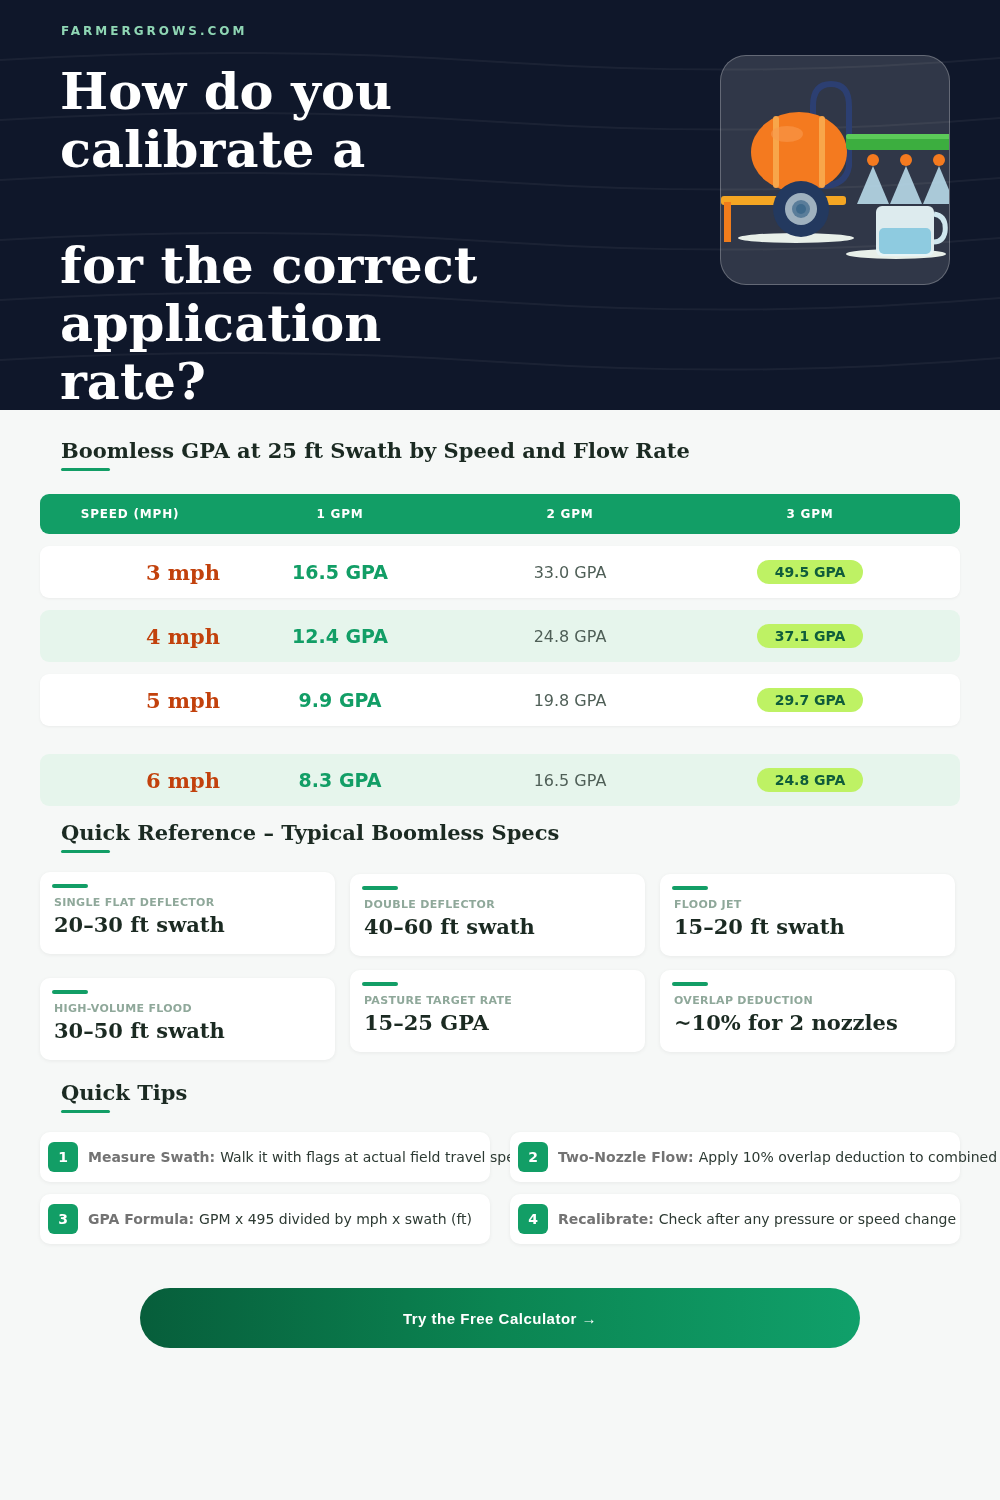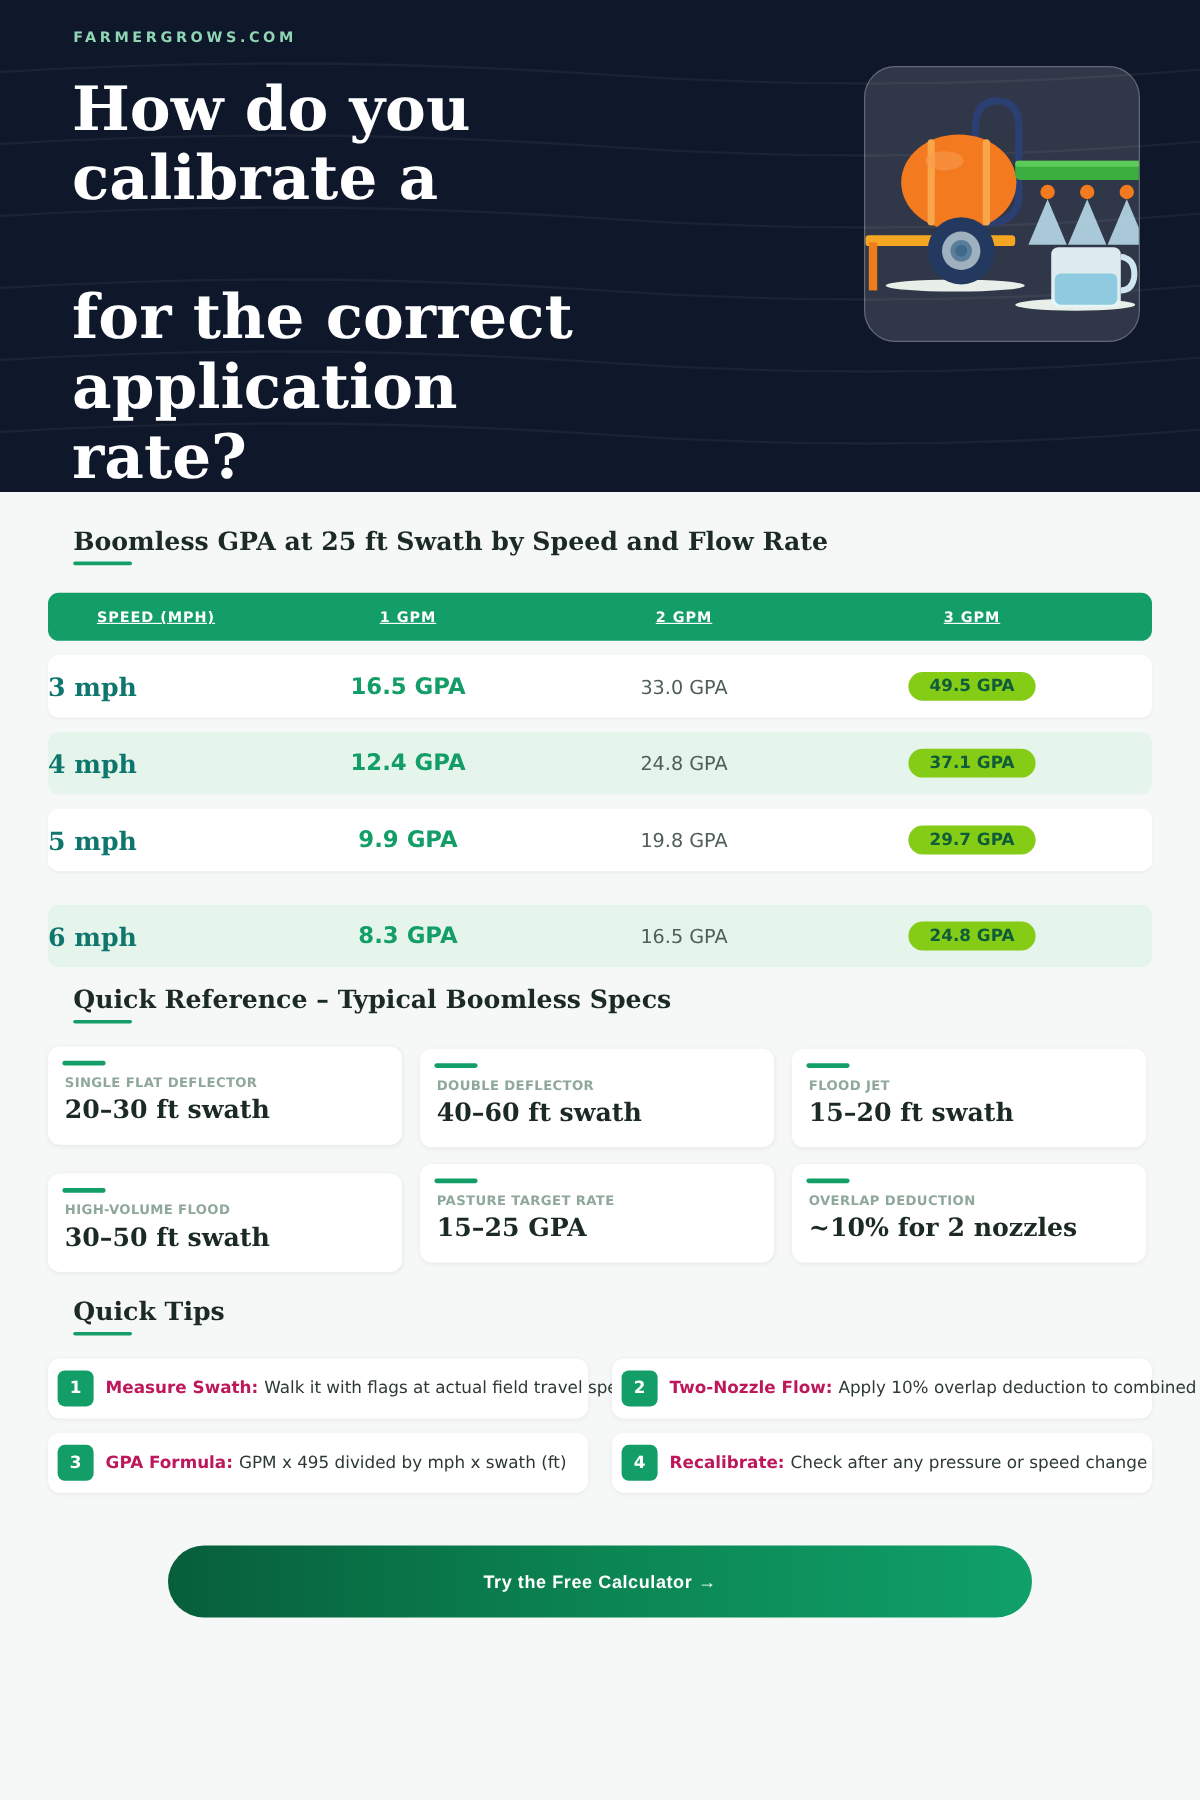--- a/index.html
+++ b/index.html
@@ -39,42 +39,42 @@
     font-size: 21px; color: #1b2a22;
   }
   .section-underline {
     position: absolute; left: 61px; width: 49px; height: 3px;
     background: #129e66; border-radius: 2px;
   }
   .table-header {
     position: absolute; left: 40px; top: 494px; width: 920px; height: 40px;
     background: #129e66; border-radius: 9px;
     display: flex; align-items: center;
-    color: #ffffff; font-size: 12px; font-weight: bold; letter-spacing: 0.8px; text-decoration: underline;
+    color: #ffffff; font-size: 12px; font-weight: bold; letter-spacing: 0.8px;
   }
   .col { text-align: center; }
   .c0 { width: 180px; }
   .c1 { width: 240px; }
   .c2 { width: 220px; }
   .c3 { width: 260px; }
   .trow {
     position: absolute; left: 40px; width: 920px; height: 52px;
     border-radius: 9px; display: flex; align-items: center;
   }
   .trow.white { background: #ffffff; box-shadow: 0 1px 3px rgba(0,0,0,0.05); }
   .trow.tint { background: #e6f5ec; }
   .speed {
     font-family: "DejaVu Serif", serif; font-weight: bold; font-size: 21px;
-    color: #0f766e; text-align: left;
+    color: #c2410c; text-align: right;
   }
   .gpa1 { font-size: 19px; font-weight: bold; color: #129e66; }
   .gpa2 { font-size: 16px; color: #4f5f57; }
   .pill {
     display: inline-block; padding: 4px 18px; border-radius: 14px;
-    background: #84cc16; color: #0f5c3b; font-size: 14px; font-weight: bold;
+    background: #bef264; color: #0f5c3b; font-size: 14px; font-weight: bold;
   }
   .card {
     position: absolute; width: 295px; height: 82px;
     background: #ffffff; border-radius: 10px;
     box-shadow: 0 1px 4px rgba(0,0,0,0.06);
   }
   .card-bar {
     position: absolute; left: 12px; top: 12px; width: 36px; height: 4px;
     background: #129e66; border-radius: 2px;
   }
@@ -96,21 +96,21 @@
     white-space: nowrap;
   }
   .tip-wrap { position: absolute; left: 0; top: 0; width: 1000px; height: 1500px; overflow: hidden; pointer-events: none; }
   .tip-wrap .tip { pointer-events: auto; }
   .tip-num {
     width: 30px; height: 30px; margin-left: 8px; margin-right: 10px;
     background: #129e66; color: #ffffff; border-radius: 6px;
     display: flex; align-items: center; justify-content: center;
     font-size: 14px; font-weight: bold; flex-shrink: 0;
   }
-  .tip-title { font-size: 14px; font-weight: bold; color: #be185d; margin-right: 5px; }
+  .tip-title { font-size: 14px; font-weight: bold; color: #737373; margin-right: 5px; }
   .tip-text { font-size: 14px; color: #2d3a33; }
   .cta {
     position: absolute; left: 140px; top: 1288px; width: 720px; height: 60px;
     border-radius: 30px;
     background: linear-gradient(90deg, #075e3b 0%, #0b8552 50%, #10a06a 100%);
     color: #ffffff; font-size: 15px; font-weight: bold; letter-spacing: 0.5px;
     display: flex; align-items: center; justify-content: center;
     border: none; cursor: pointer;
   }
 </style>

